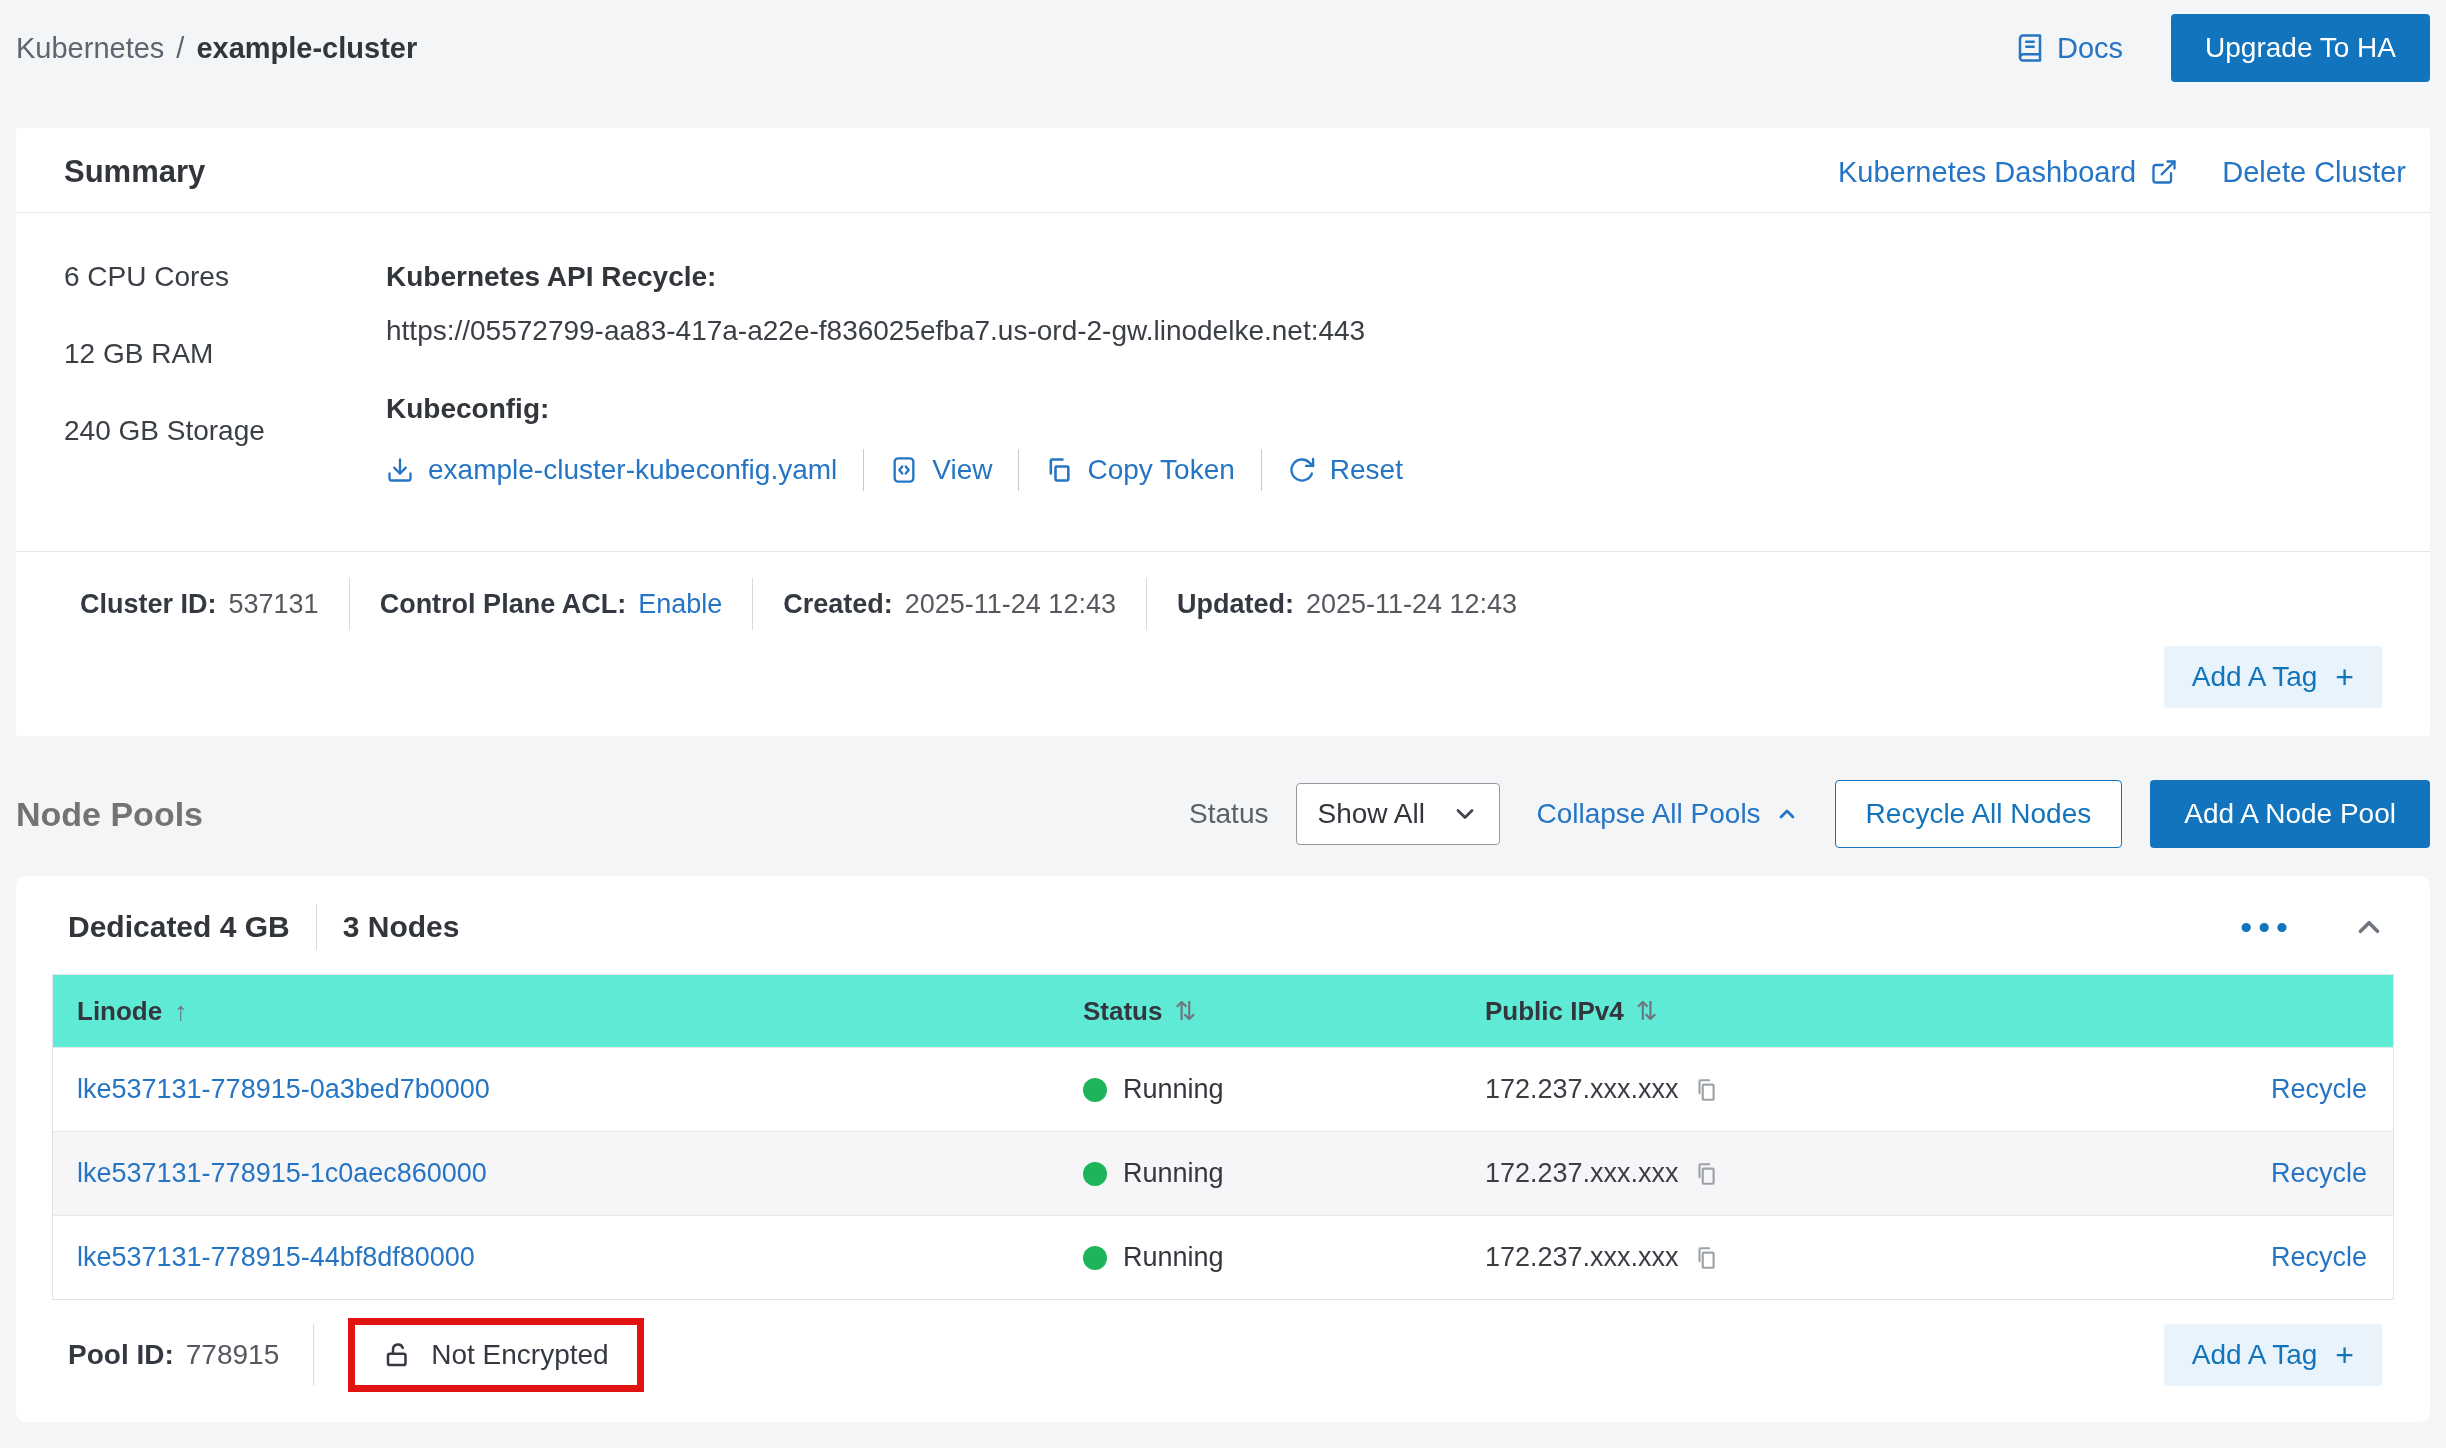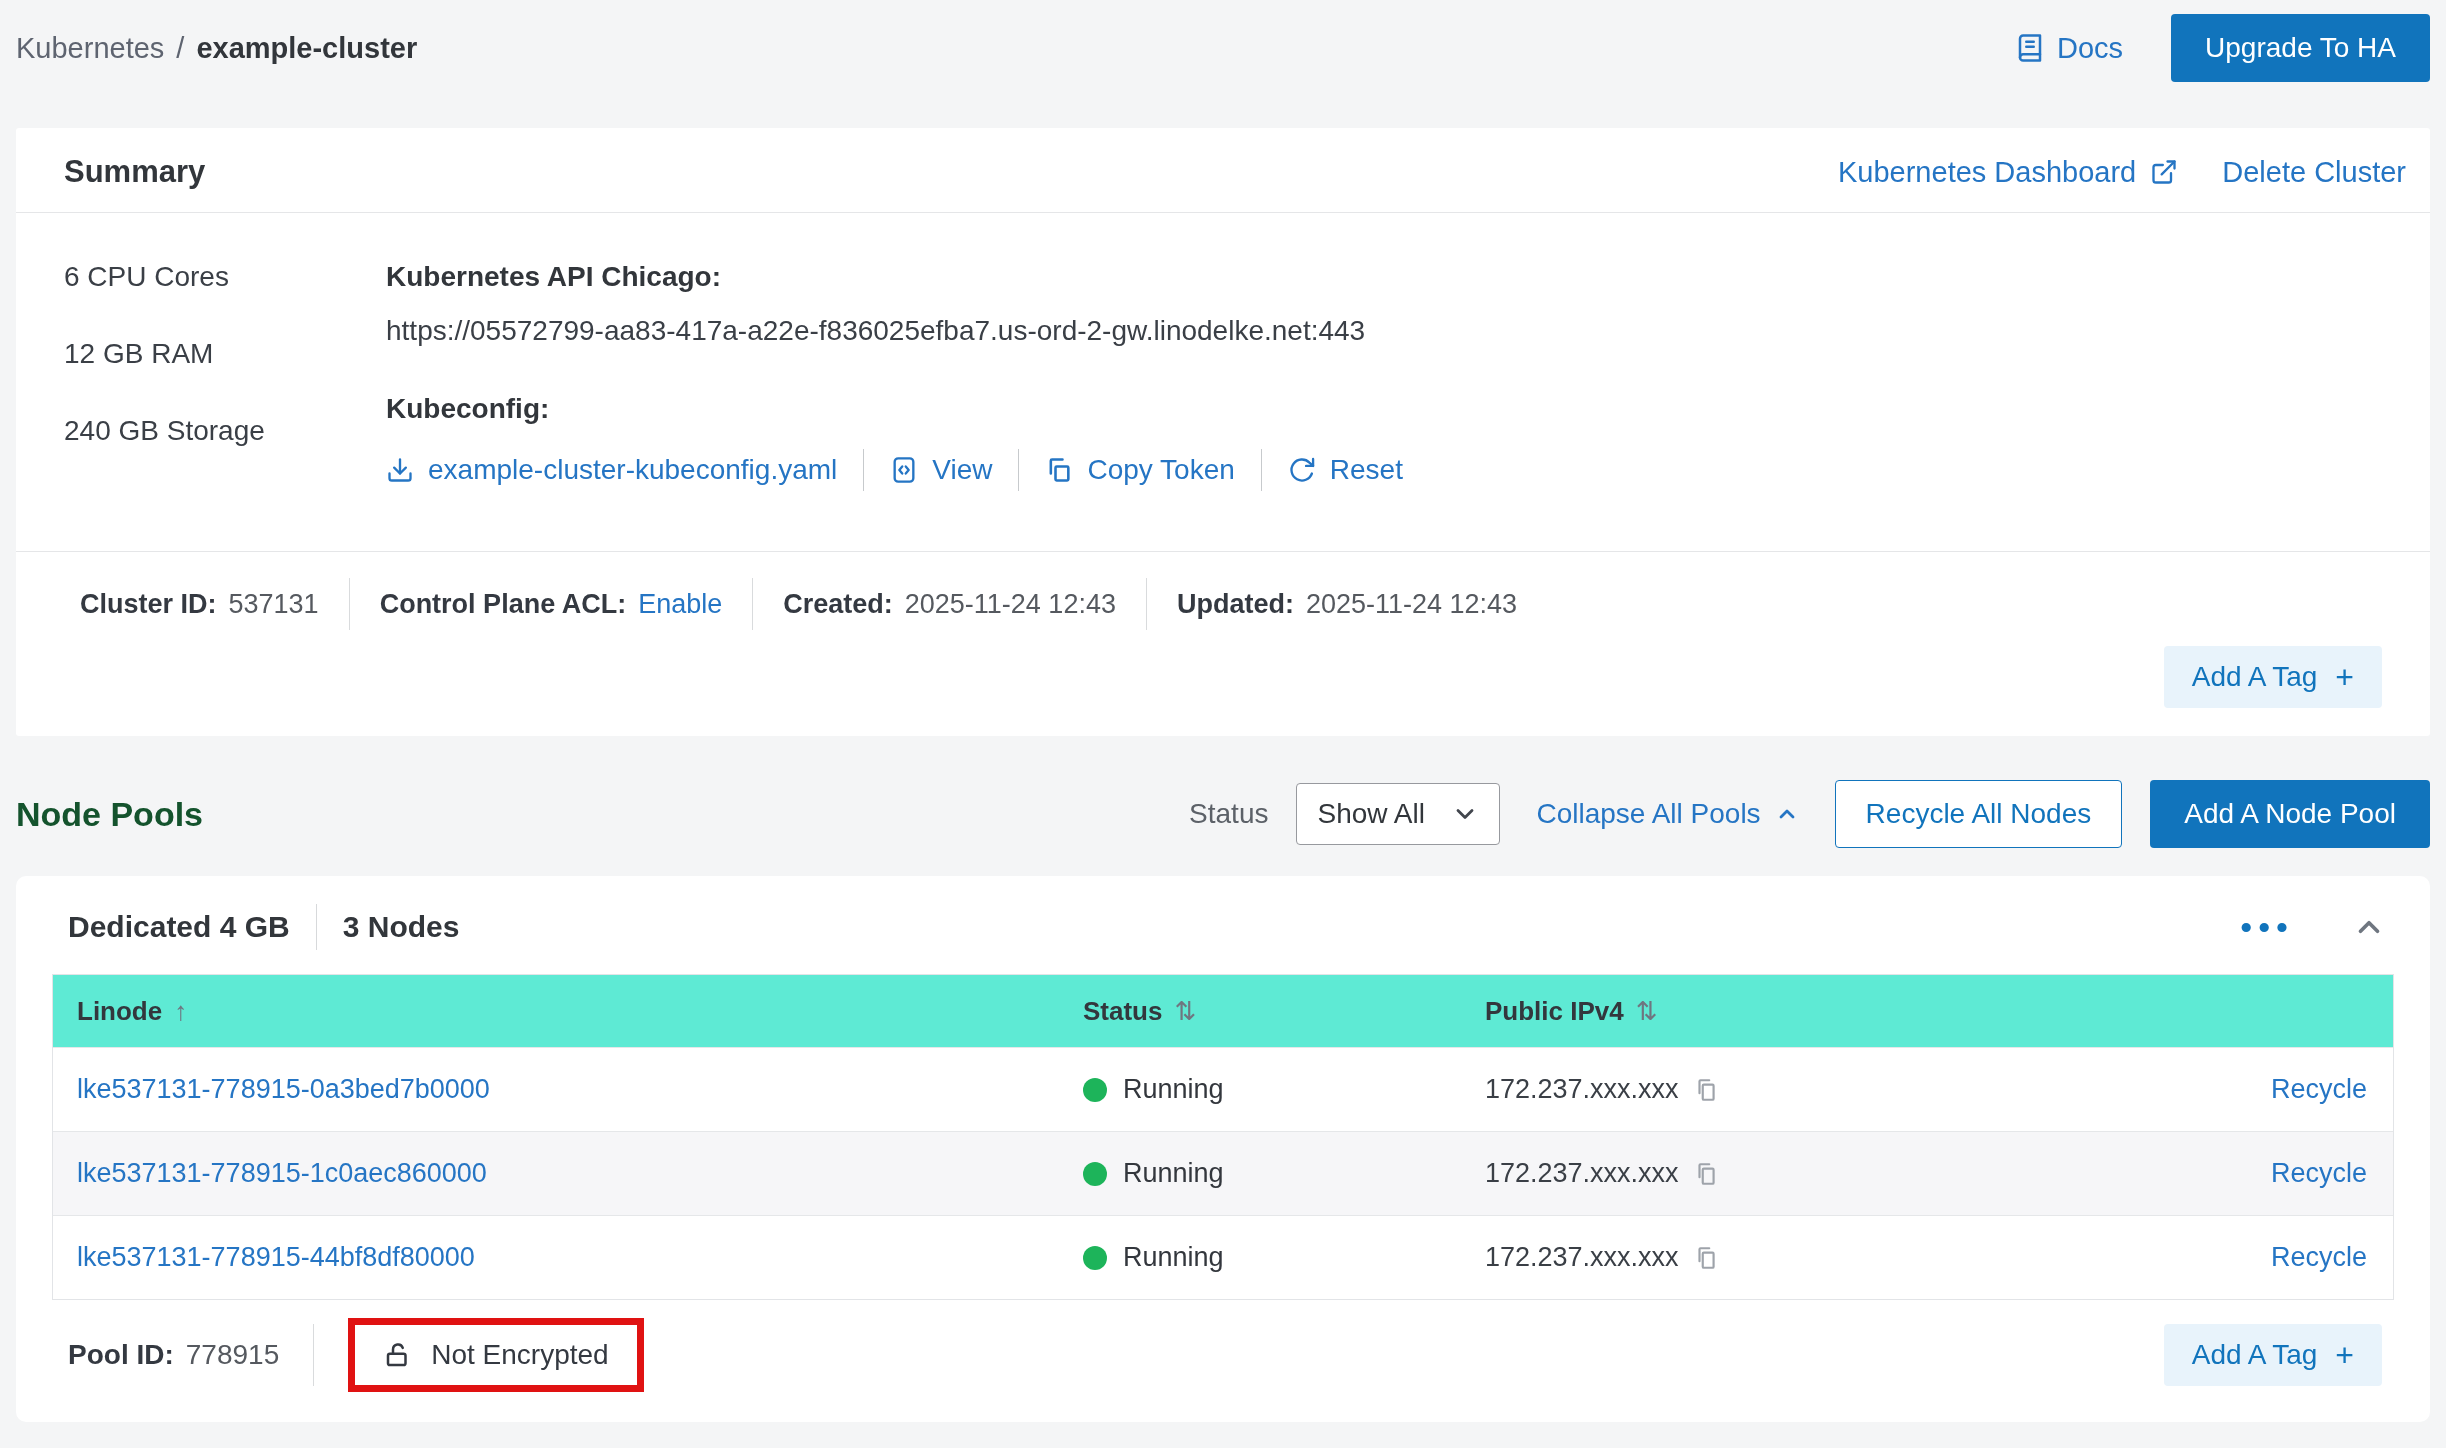--- a/index.html
+++ b/index.html
@@ -70,21 +70,21 @@
     background: #e8f3fb; color: #1174bc; border: none; border-radius: 4px;
     font-family: inherit; font-size: 28px; padding: 15px 28px; cursor: pointer;
     display: flex; align-items: center; gap: 18px;
   }
   .btn-tag .plus { font-size: 32px; line-height: 1; }
 
   
   .pools-bar {
     margin: 44px 16px 28px; display: flex; align-items: center; justify-content: space-between;
   }
-  .pools-bar h2 { font-size: 34px; font-weight: 700; color: #14532d; text-align: center; }
+  .pools-bar h2 { font-size: 34px; font-weight: 700; color: #737373; text-align: center; }
   .pools-controls { display: flex; align-items: center; gap: 28px; }
   .status-label { color: #5c6168; font-size: 28px; }
   .select-box {
     width: 204px; height: 62px; background: #fff; border: 1px solid #97999e; border-radius: 4px;
     display: flex; align-items: center; justify-content: space-between; padding: 0 20px;
     font-size: 28px; color: #32363b; cursor: pointer;
   }
   .collapse-link { display: flex; align-items: center; gap: 14px; color: #2575c4; font-size: 28px; margin: 0 8px; }
   .btn-outline {
     background: #fff; color: #1174bc; border: 1px solid #1174bc; border-radius: 4px;
@@ -181,21 +181,21 @@
     </div>
   </div>
 
   <div class="summary-body">
     <div class="spec-col c2">
       <span>6 CPU Cores</span>
       <span>12 GB RAM</span>
       <span>240 GB Storage</span>
     </div>
     <div class="endpoint-col">
-      <div class="lbl">Kubernetes API Chicago:</div>
+      <div class="lbl">Kubernetes API Recycle:</div>
       <div class="endpoint-url">https://05572799-aa83-417a-a22e-f836025efba7.us-ord-2-gw.linodelke.net:443</div>
       <div class="lbl kube-lbl">Kubeconfig:</div>
       <div class="kube-actions">
         <a class="kube-action">
           <span>
             <svg width="28" height="28" viewBox="0 0 24 24" fill="none" stroke="#2575c4" stroke-width="2" stroke-linecap="round" stroke-linejoin="round">
               <path d="M21 15v4a2 2 0 0 1-2 2H5a2 2 0 0 1-2-2v-4"></path>
               <polyline points="7 10 12 15 17 10"></polyline>
               <line x1="12" y1="3" x2="12" y2="15"></line>
             </svg>

